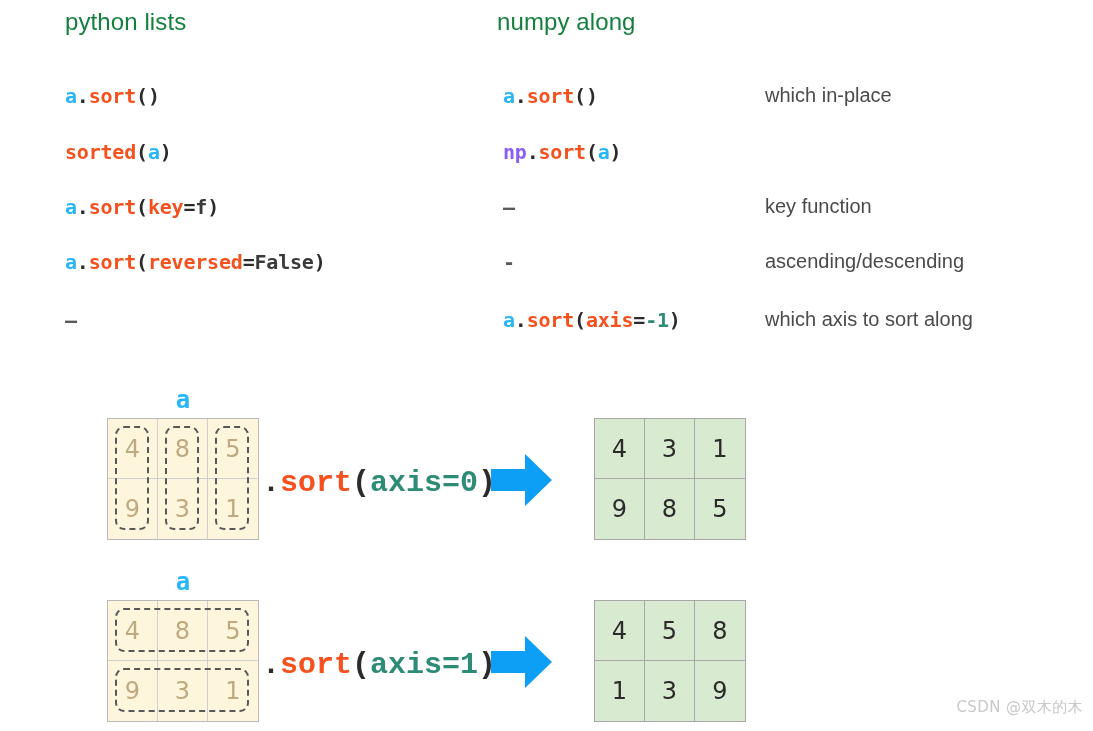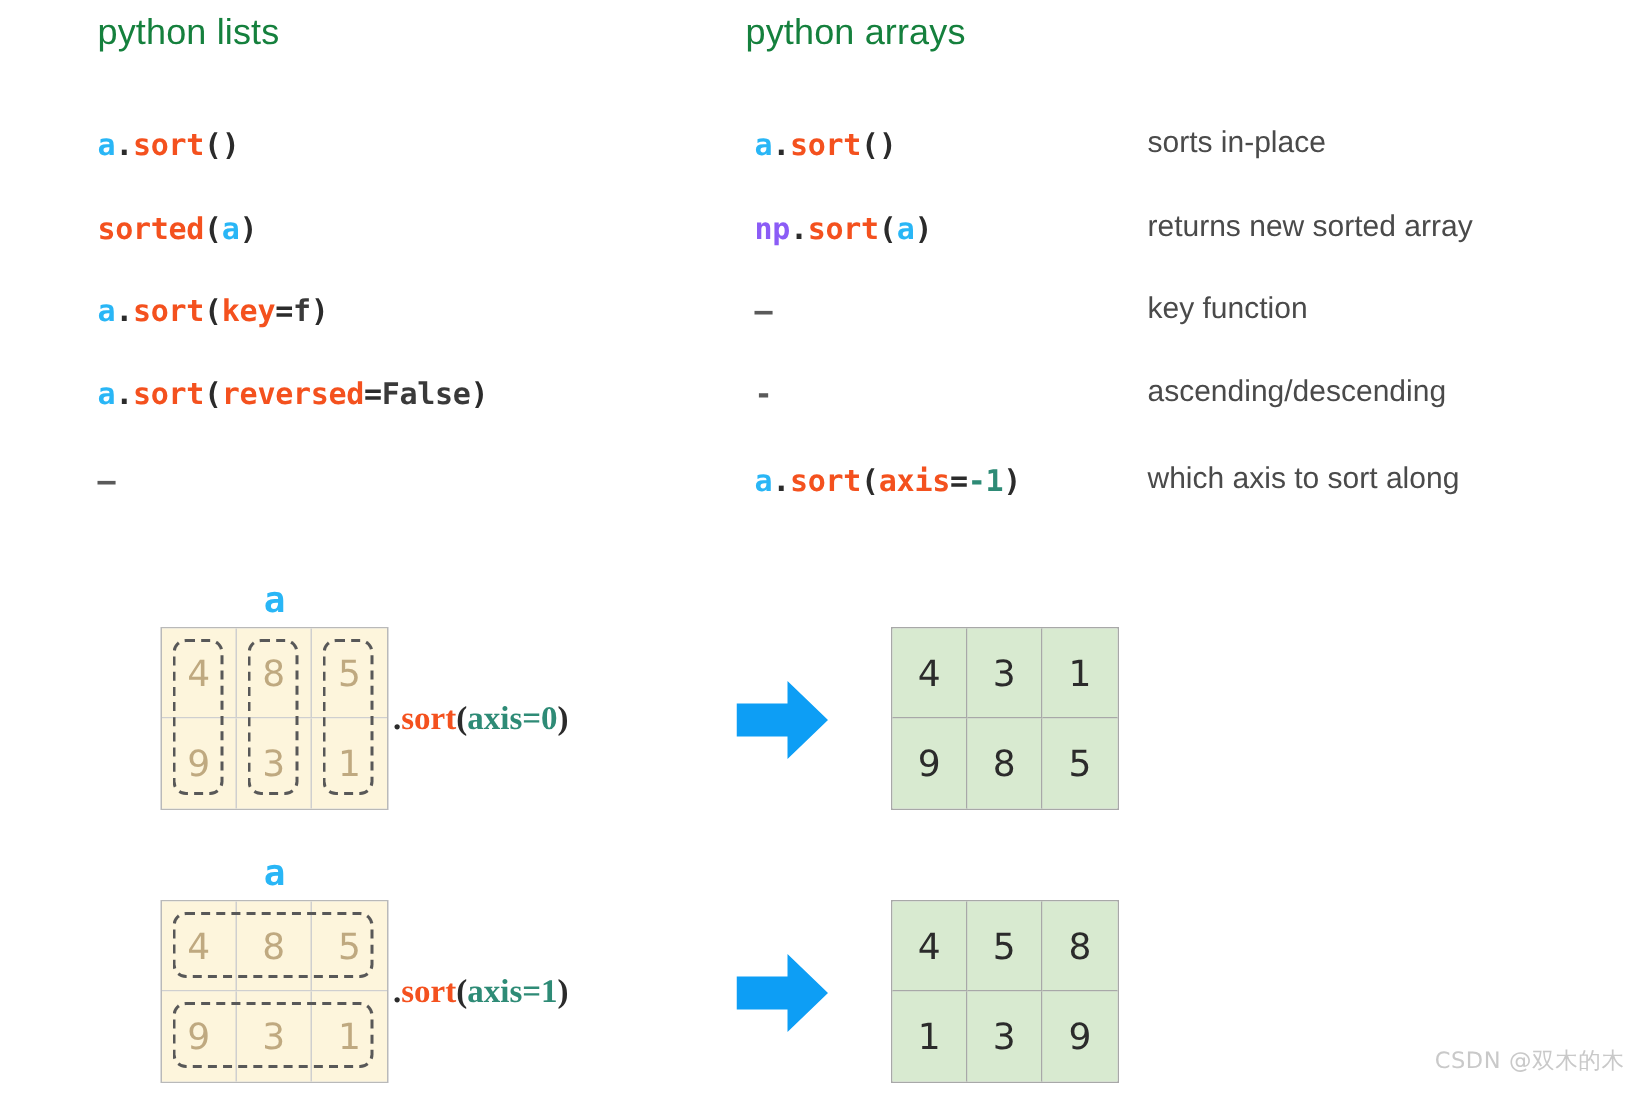--- a/index.html
+++ b/index.html
@@ -65,51 +65,50 @@
     font-size:24px;border-right:1px solid #a8a8a8;border-bottom:1px solid #a8a8a8;
   }
   .mat.res .mrow:last-child .mcell{border-bottom:none;}
   .mat.res .mcell:last-child{border-right:none;}
 
   
   .grp{position:absolute;border:2px dashed #585858;border-radius:9px;box-sizing:border-box;
        pointer-events:none;}
 
   .sortlbl{
-    position:absolute;font-family:Liberation Serif, serif;
-    font-size:22px;font-weight:700;white-space:pre;
+    position:absolute;font-family:Liberation Mono, monospace;
+    font-size:30px;font-weight:700;white-space:pre;
   }
 
   .arrow{position:absolute;}
 
   .watermark{
     position:absolute;right:10px;bottom:14px;font-size:15px;color:#c9c9c9;
     font-family:"DejaVu Sans","Liberation Sans",sans-serif;letter-spacing:.4px;
   }
 </style>
 </head>
 <body>
 
 <div class="stage">
 
   <div class="cmp">
 
     <div class="cmp-head c1">python lists</div>
-    <div class="cmp-head c2">python arrays</div>
+    <div class="cmp-head c2">numpy along</div>
 
     <div class="row" style="top:84px;">
       <div class="cell c1 code"><span class="t-var">a</span><span class="t-pn">.</span><span class="t-fn">sort</span><span class="t-pn">(</span><span class="t-pn">)</span></div>
       <div class="cell c2 code"><span class="t-var">a</span><span class="t-pn">.</span><span class="t-fn">sort</span><span class="t-pn">(</span><span class="t-pn">)</span></div>
-      <div class="cell c3 desc">sorts in-place</div>
+      <div class="cell c3 desc">which in-place</div>
     </div>
 
     <div class="row" style="top:140px;">
       <div class="cell c1 code"><span class="t-fn">sorted</span><span class="t-pn">(</span><span class="t-var">a</span><span class="t-pn">)</span></div>
       <div class="cell c2 code"><span class="t-mod">np</span><span class="t-pn">.</span><span class="t-fn">sort</span><span class="t-pn">(</span><span class="t-var">a</span><span class="t-pn">)</span></div>
-      <div class="cell c3 desc">returns new sorted array</div>
     </div>
 
     <div class="row" style="top:195px;">
       <div class="cell c1 code"><span class="t-var">a</span><span class="t-pn">.</span><span class="t-fn">sort</span><span class="t-pn">(</span><span class="t-kw">key</span><span class="t-pn">=</span><span class="t-val">f</span><span class="t-pn">)</span></div>
       <div class="cell c2 dash">–</div>
       <div class="cell c3 desc">key function</div>
     </div>
 
     <div class="row" style="top:250px;">
       <div class="cell c1 code"><span class="t-var">a</span><span class="t-pn">.</span><span class="t-fn">sort</span><span class="t-pn">(</span><span class="t-kw">reversed</span><span class="t-pn">=</span><span class="t-val">False</span><span class="t-pn">)</span></div>

